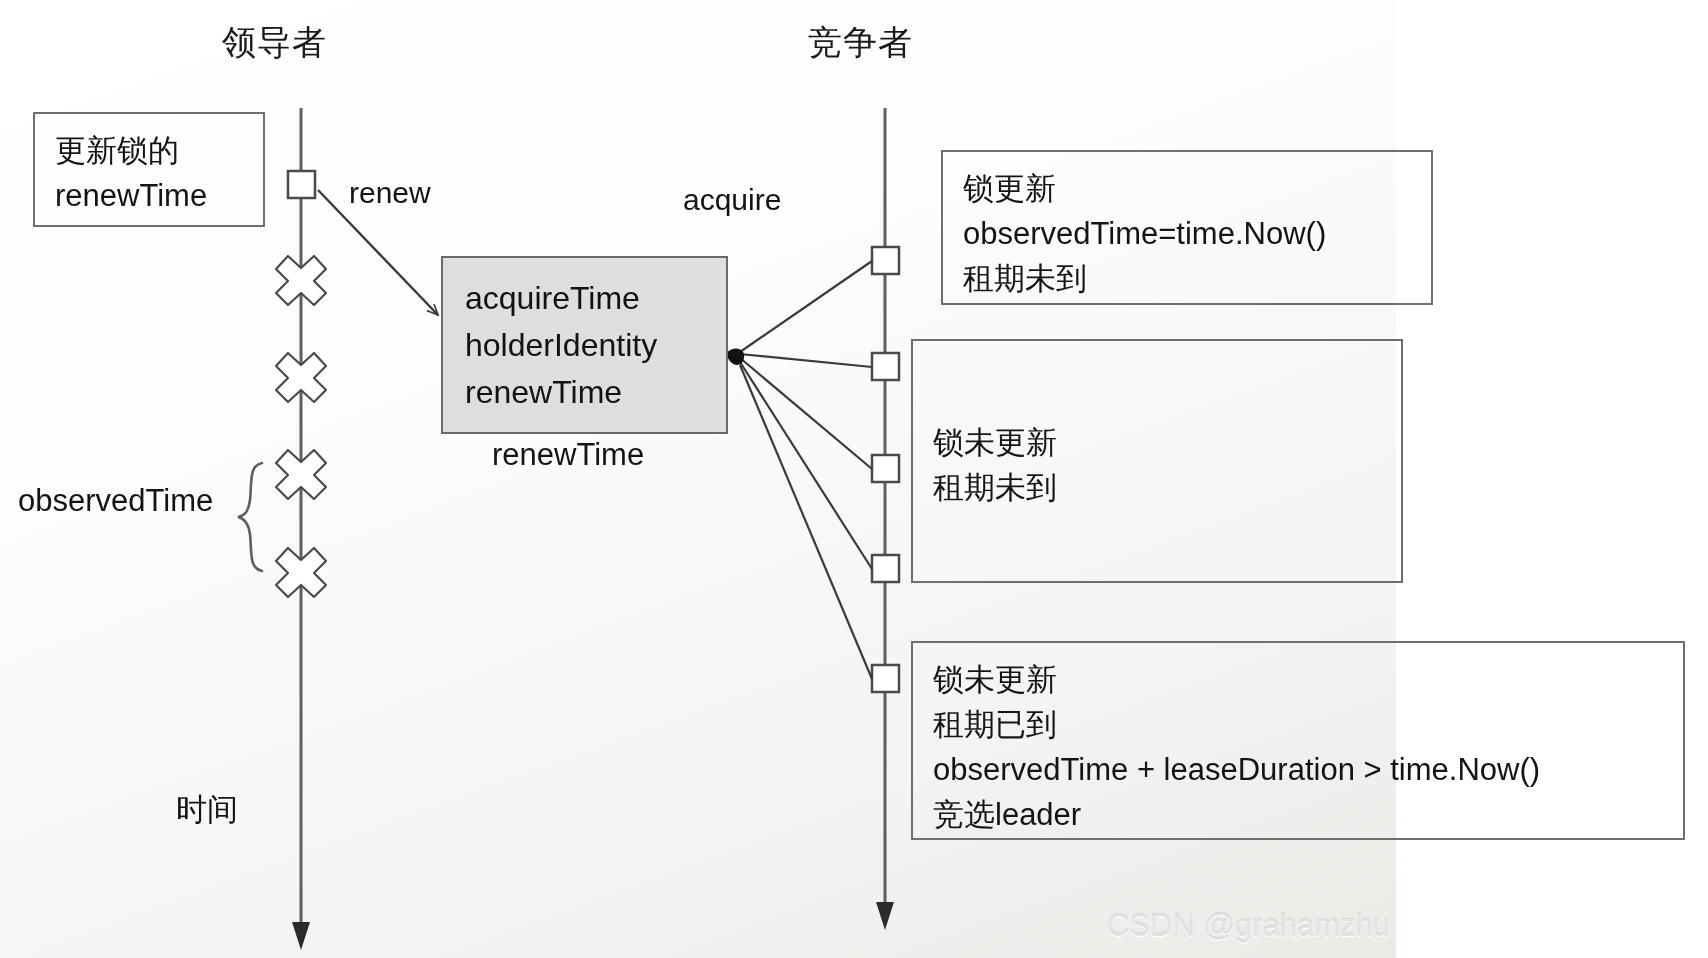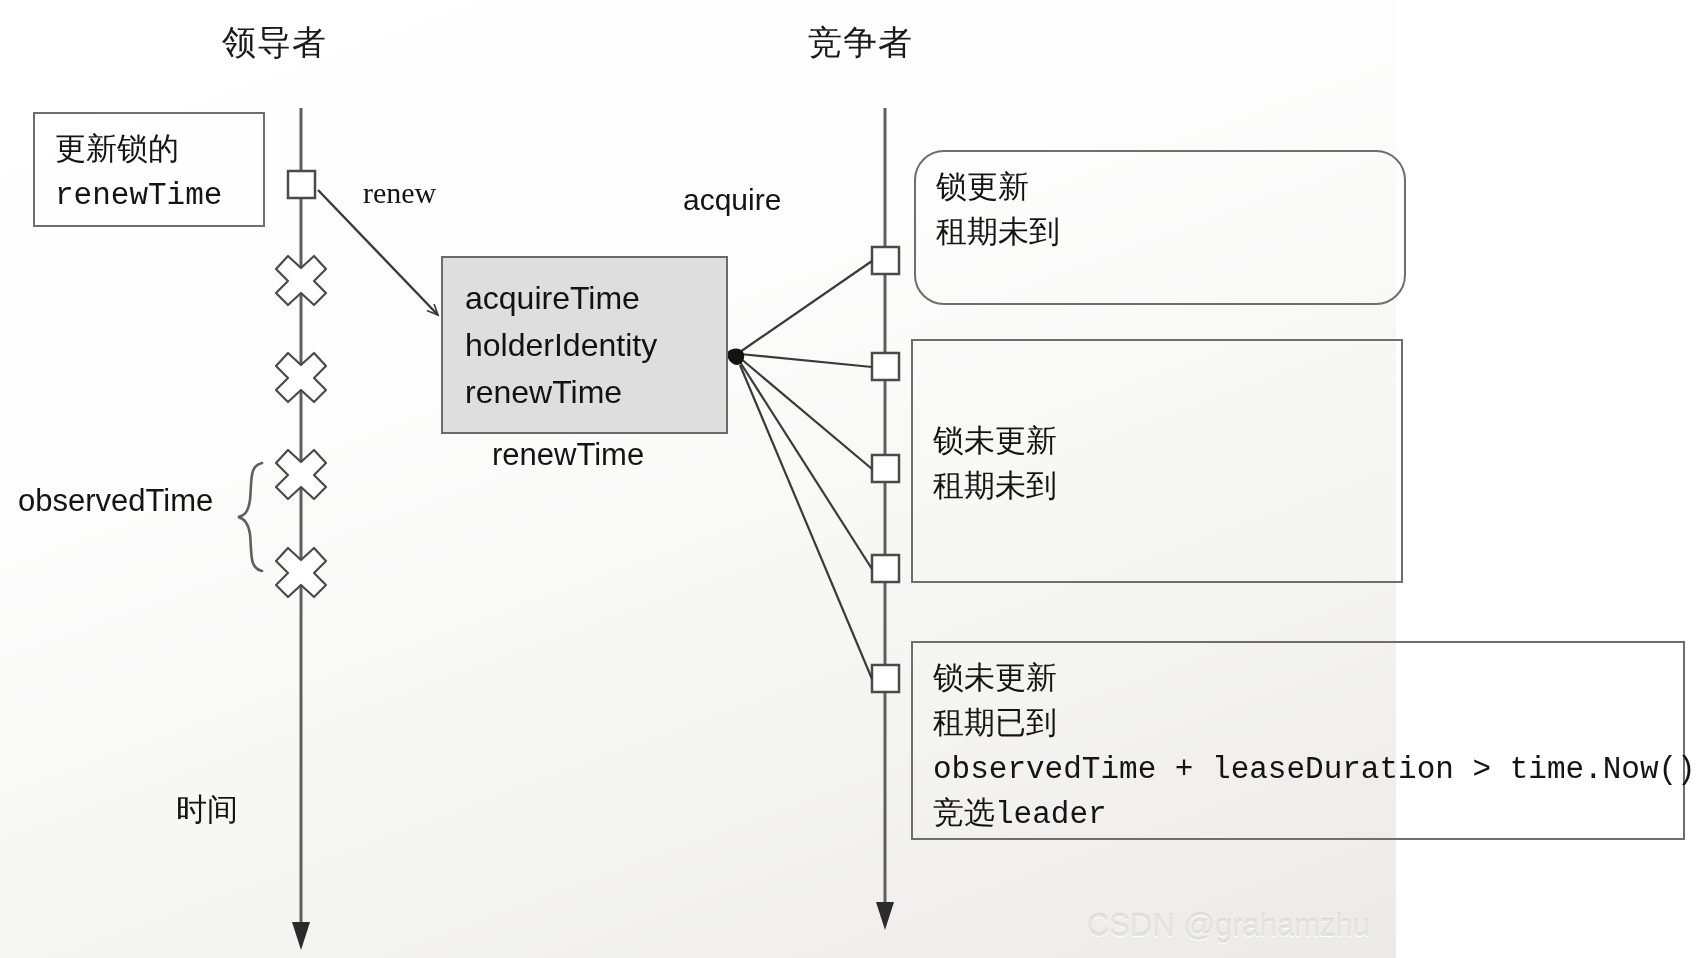--- a/index.html
+++ b/index.html
@@ -34,21 +34,20 @@
     color: #1a1a1a;
     letter-spacing: 1px;
     white-space: nowrap;
   }
   .note-box {
     position: absolute;
     box-sizing: border-box;
     border: 2px solid #6e6e6e;
     background: transparent;
     padding: 14px 18px 6px 20px;
-    font-family: Liberation Mono, monospace;
   }
   .note-box .line {
     font-size: 31px;
     line-height: 45px;
     color: #141414;
     white-space: nowrap;
   }
   .note-box.centered {
     display: flex;
     flex-direction: column;
@@ -83,21 +82,21 @@
     white-space: nowrap;
   }
   .brace-label {
     position: absolute;
     font-size: 31px;
     color: #141414;
     white-space: nowrap;
   }
   .watermark {
     position: absolute;
-    right: 26px;
+    right: 6px;
     bottom: 14px;
     font-size: 31px;
     color: #e3e3e1;
     text-shadow: 0 1px 0 #ffffff, 0 -1px 0 #d5d5d2;
     white-space: nowrap;
     user-select: none;
   }
 </style>
 </head>
 <body>
@@ -172,31 +171,32 @@
     <div class="line">更新锁的</div>
     <div class="line">renewTime</div>
   </div>
 
   <div class="entity-box" style="left:441px; top:256px; width:287px; height:178px;">
     <div class="line">acquireTime</div>
     <div class="line">holderIdentity</div>
     <div class="line">renewTime</div>
   </div>
 
-  <div class="edge-label" style="left:363px; top:176px;font-family:Liberation Serif, serif;">renew</div>
+  <div class="edge-label" style="left:349px; top:176px;">renew</div>
   <div class="edge-label" style="left:683px; top:183px;">acquire</div>
 
   <div class="axis-label" style="left:492px; top:437px;">renewTime</div>
 
   <div class="brace-label" style="left:18px; top:483px;">observedTime</div>
 
   <div class="axis-label" style="left:176px; top:789px;">时间</div>
 
-  <div class="note-box" style="left:914px; top:150px; width:492px; height:155px;border-radius:30px;">
+  <div class="note-box" style="left:941px; top:150px; width:492px; height:155px;">
     <div class="line">锁更新</div>
+    <div class="line">observedTime=time.Now()</div>
     <div class="line">租期未到</div>
   </div>
 
   <div class="note-box centered" style="left:911px; top:339px; width:492px; height:244px;">
     <div class="line">锁未更新</div>
     <div class="line">租期未到</div>
   </div>
 
   <div class="note-box" style="left:911px; top:641px; width:774px; height:199px;">
     <div class="line">锁未更新</div>

